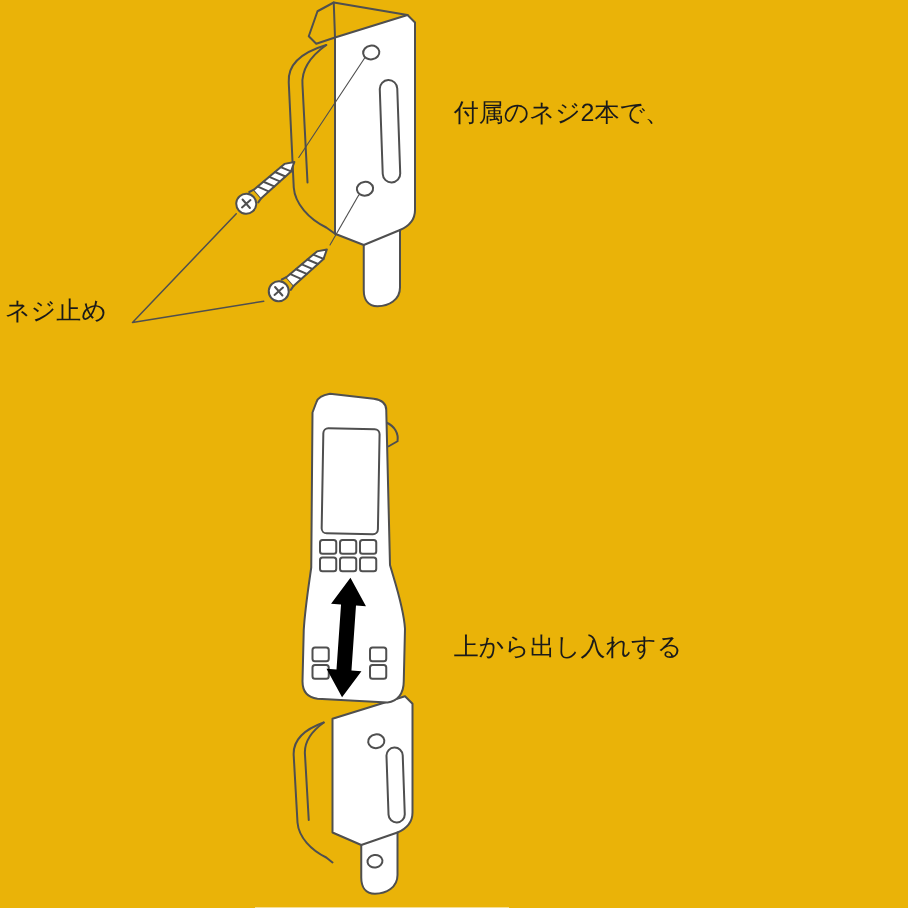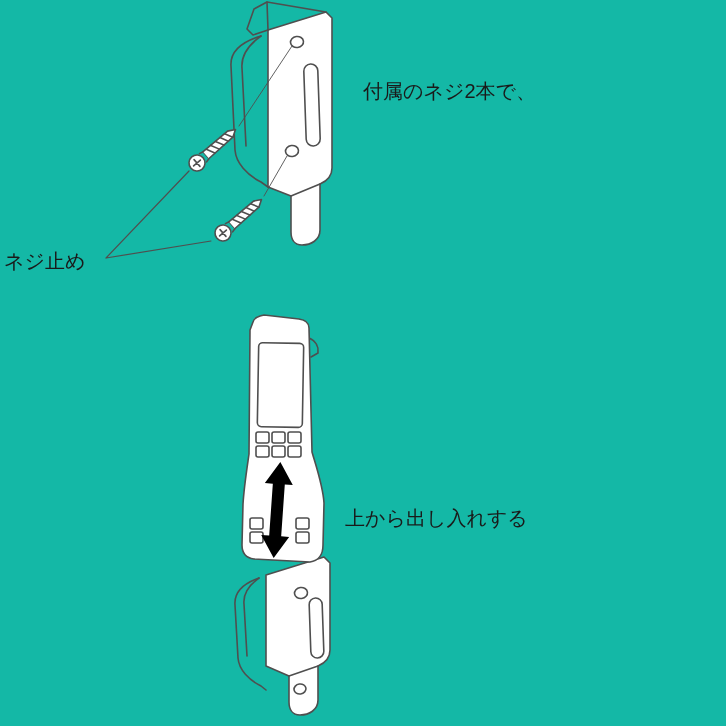--- a/index.html
+++ b/index.html
@@ -5,34 +5,34 @@
   * { margin: 0; padding: 0; box-sizing: border-box; }
   html, body { background: #ffffff; }
   body {
     width: 726px; height: 726px;
     font-family: "Liberation Sans", sans-serif;
     color: #1a1a1a;
   }
   .stage {
     position: relative;
     width: 726px; height: 726px;
-    background: #14b8a6;
+    background: #eab308;
     overflow: hidden;
   }
   .stage svg { position: absolute; left: 0; top: 0; }
   .label {
     position: absolute;
     font-size: 20px;
     line-height: 27px;
     white-space: nowrap;
     color: #1a1a1a;
   }
   #label-attach { left: 363px; top: 78px; }
-  #label-screw  { left: 4px;   top: 248px; }
-  #label-insert { left: 345px; top: 505px; }
+  #label-screw  { left: 4px;   top: 236px; }
+  #label-insert { left: 363px; top: 505px; }
 </style>
 </head>
 <body>
 
 <div class="stage">
 
   <svg width="726" height="726" viewBox="0 0 726 726" xmlns="http://www.w3.org/2000/svg">
     <g fill="none" stroke="#4f4f4f" stroke-width="1.6" stroke-linecap="round" stroke-linejoin="round">
 
       <g>

